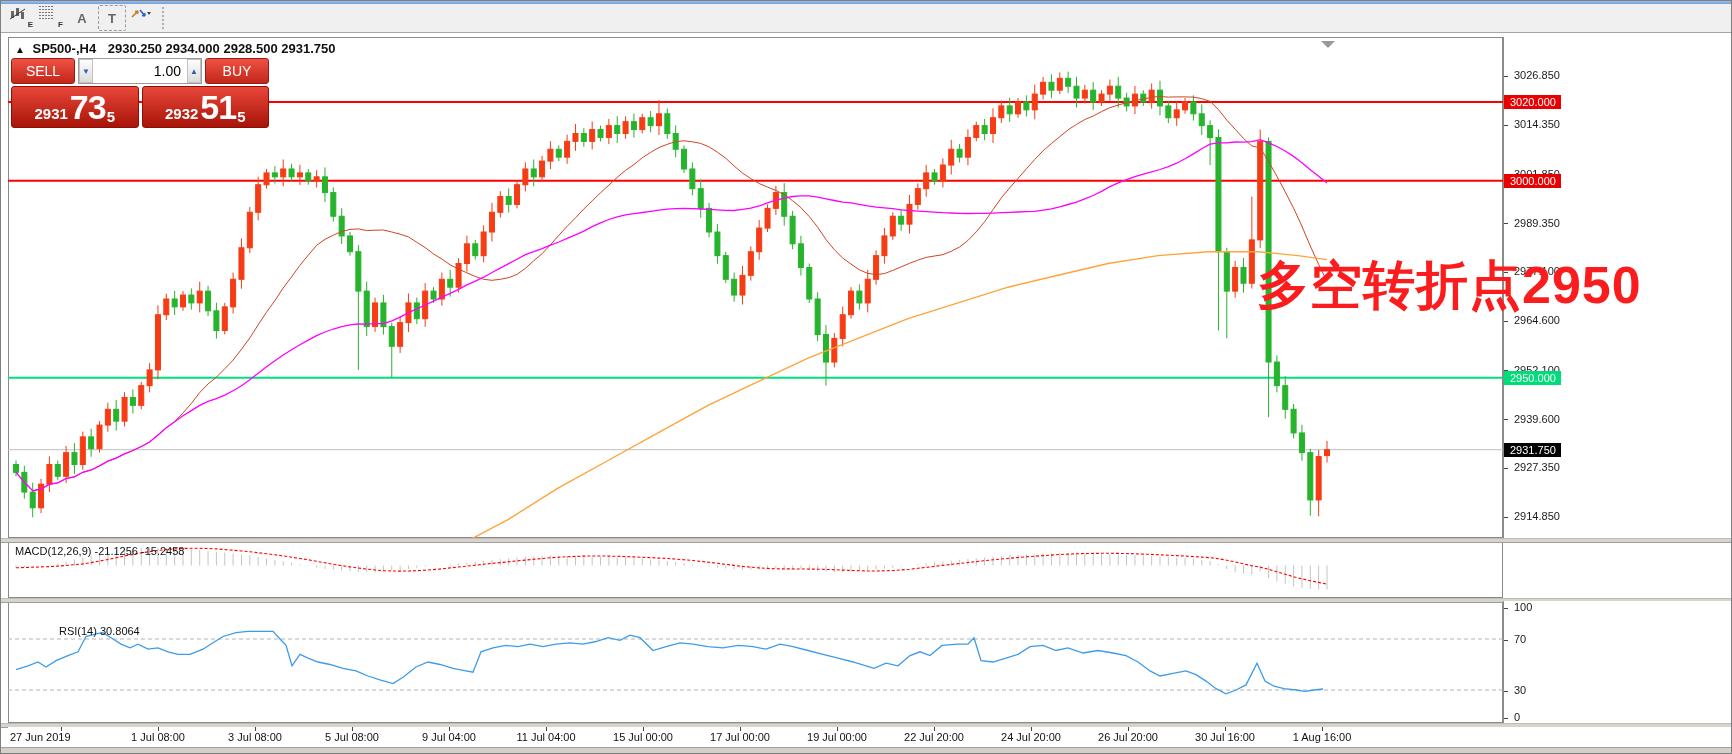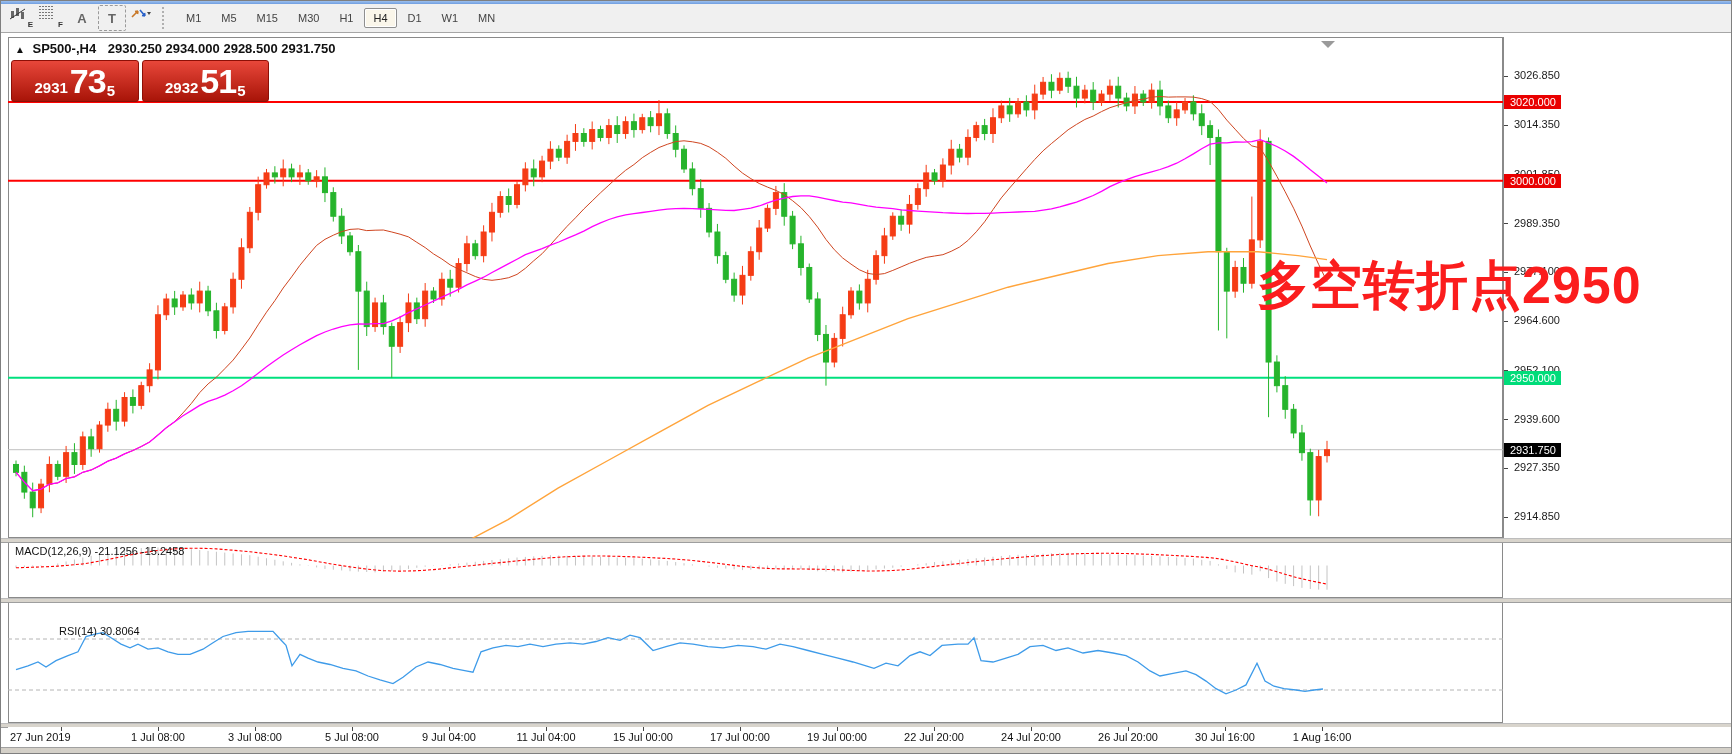--- a/index.html
+++ b/index.html
@@ -104,31 +104,20 @@
         <div class="tbtn framed" style="font-size: 13px; color: rgb(102, 102, 102); font-weight: bold;">T</div>
         <div class="tbtn">
           <svg width="22" height="14">
             <path d="M3 11 L9 5 M9 5 l-3 .5 M9 5 l-.5 3" stroke="#c87828" stroke-width="1.6" fill="none"></path>
             <path d="M11 4 L16 10 M16 10 l-.5-3 M16 10 l-3-.5" stroke="#2860c8" stroke-width="1.6" fill="none"></path>
             <path d="M18 6 l4 0 -2 3 z" fill="#444"></path>
           </svg>
         </div>
       </div>
     <div class="grip"></div>
-    <div id="tf-group" style="display: flex;">
-        <div class="tf">M1</div>
-        <div class="tf">M5</div>
-        <div class="tf">M15</div>
-        <div class="tf">M30</div>
-        <div class="tf">H1</div>
-        <div class="tf active">H4</div>
-        <div class="tf">D1</div>
-        <div class="tf">W1</div>
-        <div class="tf">MN</div>
-      </div>
   </div>
 
   <div class="panel" id="price-panel"></div>
   <svg id="price-svg" width="1495" height="501" style="left:7px;top:36px;">
       <line x1="0" y1="64.98899999999963" x2="1495" y2="64.98899999999963" stroke="#ff0000" stroke-width="2"></line>
       <line x1="0" y1="143.78899999999965" x2="1495" y2="143.78899999999965" stroke="#ff0000" stroke-width="2"></line>
       <line x1="0" y1="340.78899999999965" x2="1495" y2="340.78899999999965" stroke="#00e07e" stroke-width="2"></line>
       <line x1="0" y1="412.6939999999996" x2="1495" y2="412.6939999999996" stroke="#c0c0c0" stroke-width="1"></line>
       <line x1="8" y1="423.52899999999966" x2="8" y2="439.28899999999965" stroke="#26b42c" stroke-width="1"></line>
       <rect x="5.5" y="427.46899999999965" width="5" height="7.8799999999999955" fill="#26b42c" stroke="#26b42c"></rect>
@@ -452,20 +441,29 @@
       <path d="M1313 4 l14 0 -7 7 z" fill="#9a9a9a"></path>
     </svg>
 
   <div id="symbol-header">
     <span class="tri">▲</span>
     <span>SP500-,H4</span>
     <span style="margin-left:8px;">2930.250 2934.000 2928.500 2931.750</span>
   </div>
 
   <div id="quote">
+    <div id="qrow1">
+      <div class="qbtn">SELL</div>
+      <div id="vol">
+        <div class="spin">▼</div>
+        <input value="1.00" style="">
+        <div class="spin">▲</div>
+      </div>
+      <div class="qbtn">BUY</div>
+    </div>
     <div id="qrow2">
       <div class="qprice">
         <span class="qsmall">2931</span>
         <span class="qbig">73</span>
         <span class="qsup">5</span>
       </div>
       <div class="qprice">
         <span class="qsmall">2932</span>
         <span class="qbig">51</span>
         <span class="qsup">5</span>
@@ -674,20 +672,30 @@
       <div class="axlabel" style="top: 375.765px;">2939.600</div>
       <div class="axtick" style="top: 430.53px;"></div>
       <div class="axlabel" style="top: 424.03px;">2927.350</div>
       <div class="axtick" style="top: 479.78px;"></div>
       <div class="axlabel" style="top: 473.28px;">2914.850</div>
       <div class="pricetag" style="top: 57.989px; background: rgb(233, 0, 0); color: rgb(255, 255, 255);">3020.000</div>
       <div class="pricetag" style="top: 136.789px; background: rgb(233, 0, 0); color: rgb(255, 255, 255);">3000.000</div>
       <div class="pricetag" style="top: 333.789px; background: rgb(0, 220, 122); color: rgb(255, 255, 255);">2950.000</div>
       <div class="pricetag" style="top: 405.694px; background: rgb(0, 0, 0); color: rgb(255, 255, 255);">2931.750</div>
     </div>
+  <div class="axiscol" id="rsi-axis" style="top:600px;height:122px;">
+      <div class="axtick" style="top: 6.5px;"></div>
+      <div class="axlabel" style="top: 0px;">100</div>
+      <div class="axtick" style="top: 38.5px;"></div>
+      <div class="axlabel" style="top: 32px;">70</div>
+      <div class="axtick" style="top: 89.5px;"></div>
+      <div class="axlabel" style="top: 83px;">30</div>
+      <div class="axtick" style="top: 116.5px;"></div>
+      <div class="axlabel" style="top: 110px;">0</div>
+    </div>
 
   <div id="time-axis">
       <div class="ttick" style="left: 53px;"></div>
       <div class="tlabel" style="left: 2px; transform: none;">27 Jun 2019</div>
       <div class="ttick" style="left: 150px;"></div>
       <div class="tlabel" style="left: 150px;">1 Jul 08:00</div>
       <div class="ttick" style="left: 247px;"></div>
       <div class="tlabel" style="left: 247px;">3 Jul 08:00</div>
       <div class="ttick" style="left: 344px;"></div>
       <div class="tlabel" style="left: 344px;">5 Jul 08:00</div>

